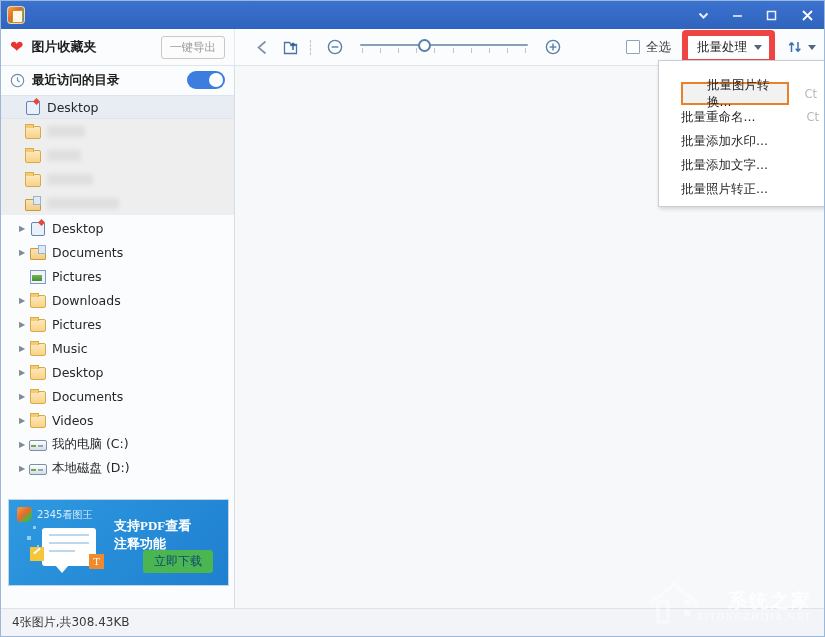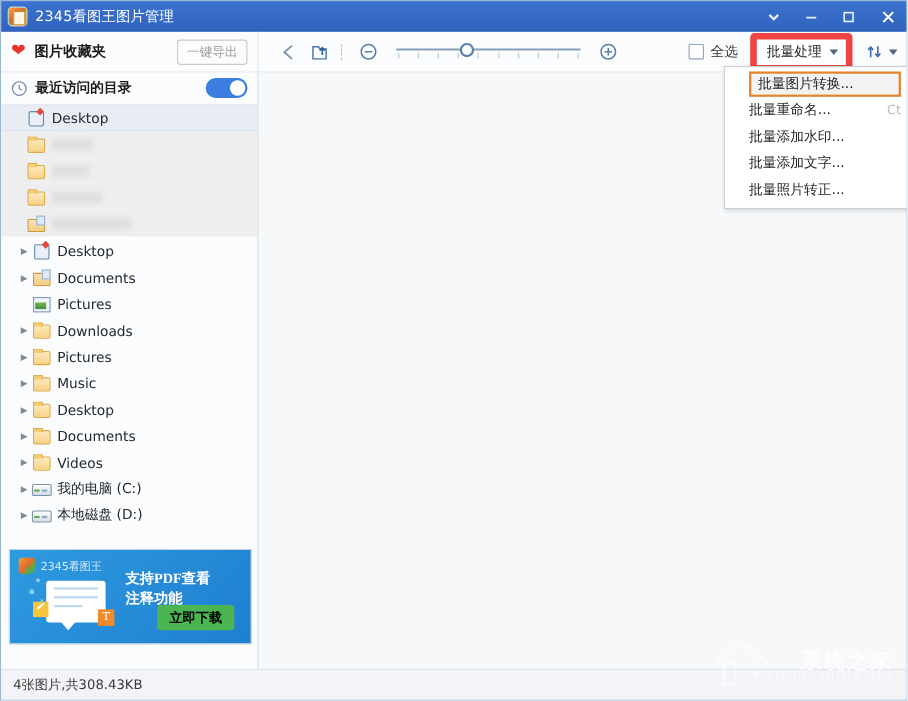--- a/index.html
+++ b/index.html
@@ -296,22 +296,22 @@
     color: #fff; font-size: 10px; text-align: center; line-height: 15px;
     font-family: "DejaVu Serif", serif;
   }
   .ad-txt {
     position: absolute; right: 10px; top: 17px; width: 104px;
     color: #fff; font-size: 13px; line-height: 18px; font-weight: bold;
     font-family: Liberation Serif, serif;
   }
   .ad-cta {
     position: absolute; right: 15px; bottom: 12px;
-    background: #4bb552; color: #000000; border-radius: 3px;
-    font-size: 12px; padding: 3px 11px; font-weight: bold;
+    background: #4bb552; color: #0c4a6e; border-radius: 3px;
+    font-size: 12px; padding: 3px 11px; font-weight: normal;
     font-family: "DejaVu Sans", sans-serif;
   }
   .ad-spark {
     position: absolute; background: #9fd8f7; opacity: .85;
   }
 
   
   .content {
     position: absolute; top: 65px; left: 235px;
     width: 590px; height: 542px;
@@ -332,22 +332,22 @@
     padding: 4px 0 5px;
   }
   .menu-item {
     height: 24px; display: flex; align-items: center;
     padding: 0 8px 0 22px; font-size: 12.5px; color: #1f1f1f;
     font-family: "DejaVu Sans", sans-serif; position: relative;
   }
   .menu-item.hl {
     background: #f2f2f2;
     border: 2px solid #e8822a;
-    margin: 0 34px 0 22px; padding-left: 6px;
-    height: 23px; width: 138px;
+    margin: 17px 34px 0 22px; padding-left: 24px;
+    height: 23px; width: 108px;
   }
   .menu-sc {
     position: absolute; right: -28px; color: #b9b9b9; font-size: 11.5px;
     font-family: "DejaVu Sans", sans-serif;
   }
   .menu-item.hl .menu-sc { right: -30px; }
   .menu-item.row2 .menu-sc { position: absolute; right: 8px; }
 
   
   .statusbar {
@@ -377,21 +377,20 @@
     font-family: "DejaVu Serif", serif; opacity: .8;
   }
 </style>
 </head>
 <body>
 
 <div id="app">
 
   <div class="titlebar">
     <div class="app-icon"></div>
-    <div class="title-text">2345看图王图片管理</div>
     <div class="win-btns">
       <div class="win-btn">
         <svg width="13" height="13" viewBox="0 0 13 13">
             <path d="M2.5 4.5 L6.5 8.5 L10.5 4.5" stroke="#e6f0ff" stroke-width="2" fill="none"></path>
           </svg>
       </div>
       <div class="win-btn">
         <svg width="13" height="13" viewBox="0 0 13 13">
             <line x1="2" y1="7" x2="11" y2="7" stroke="#e6f0ff" stroke-width="1.6"></line>
           </svg>

